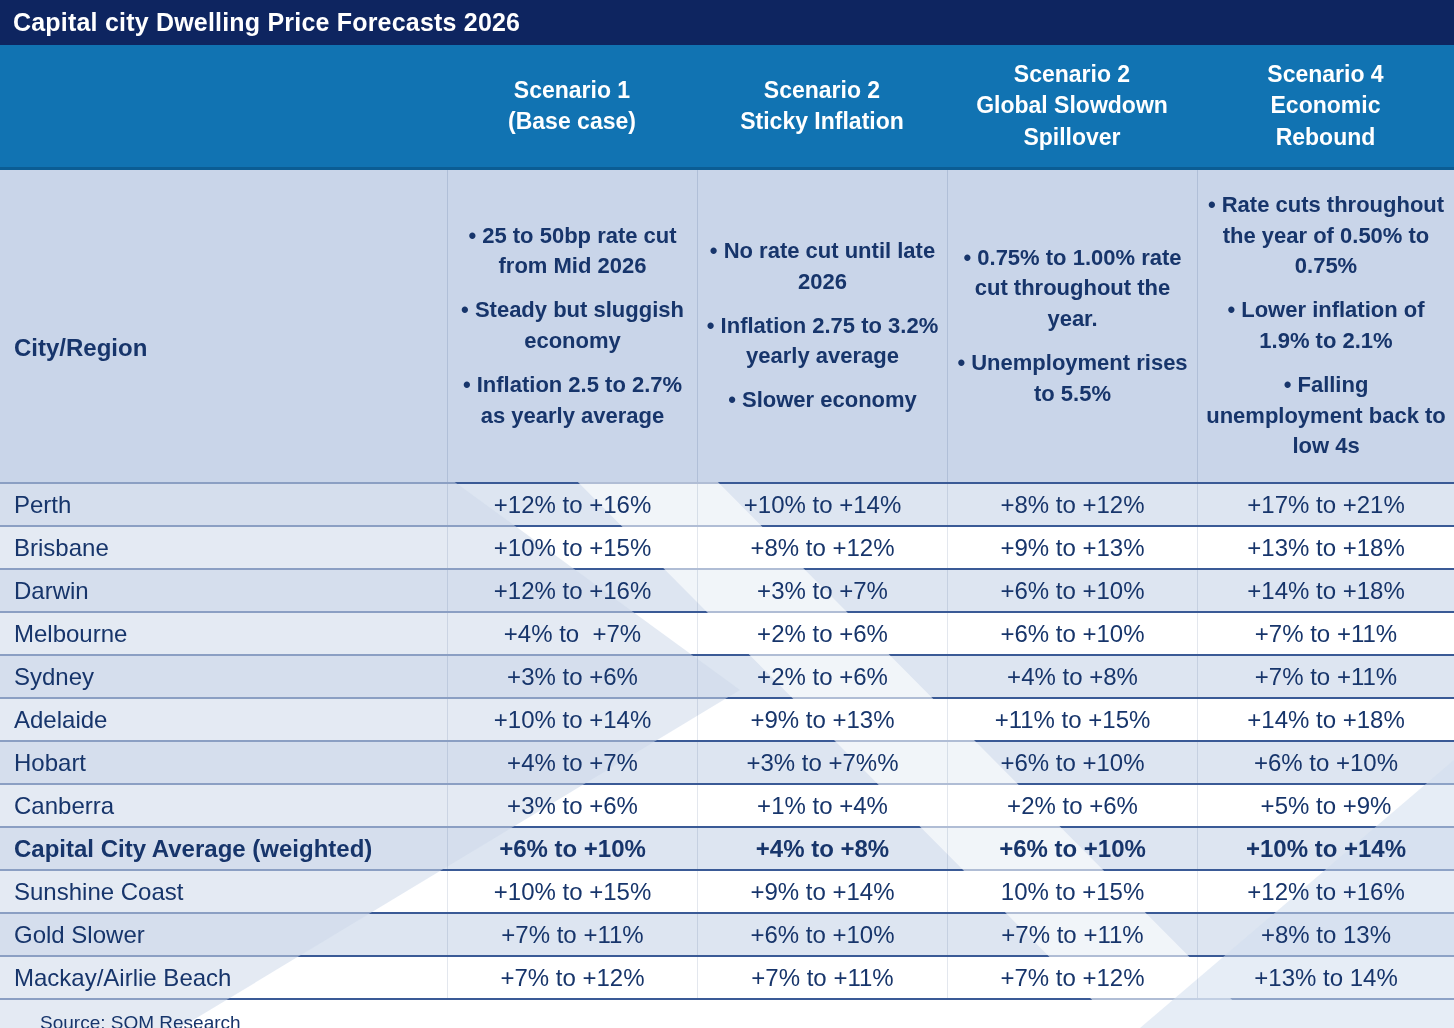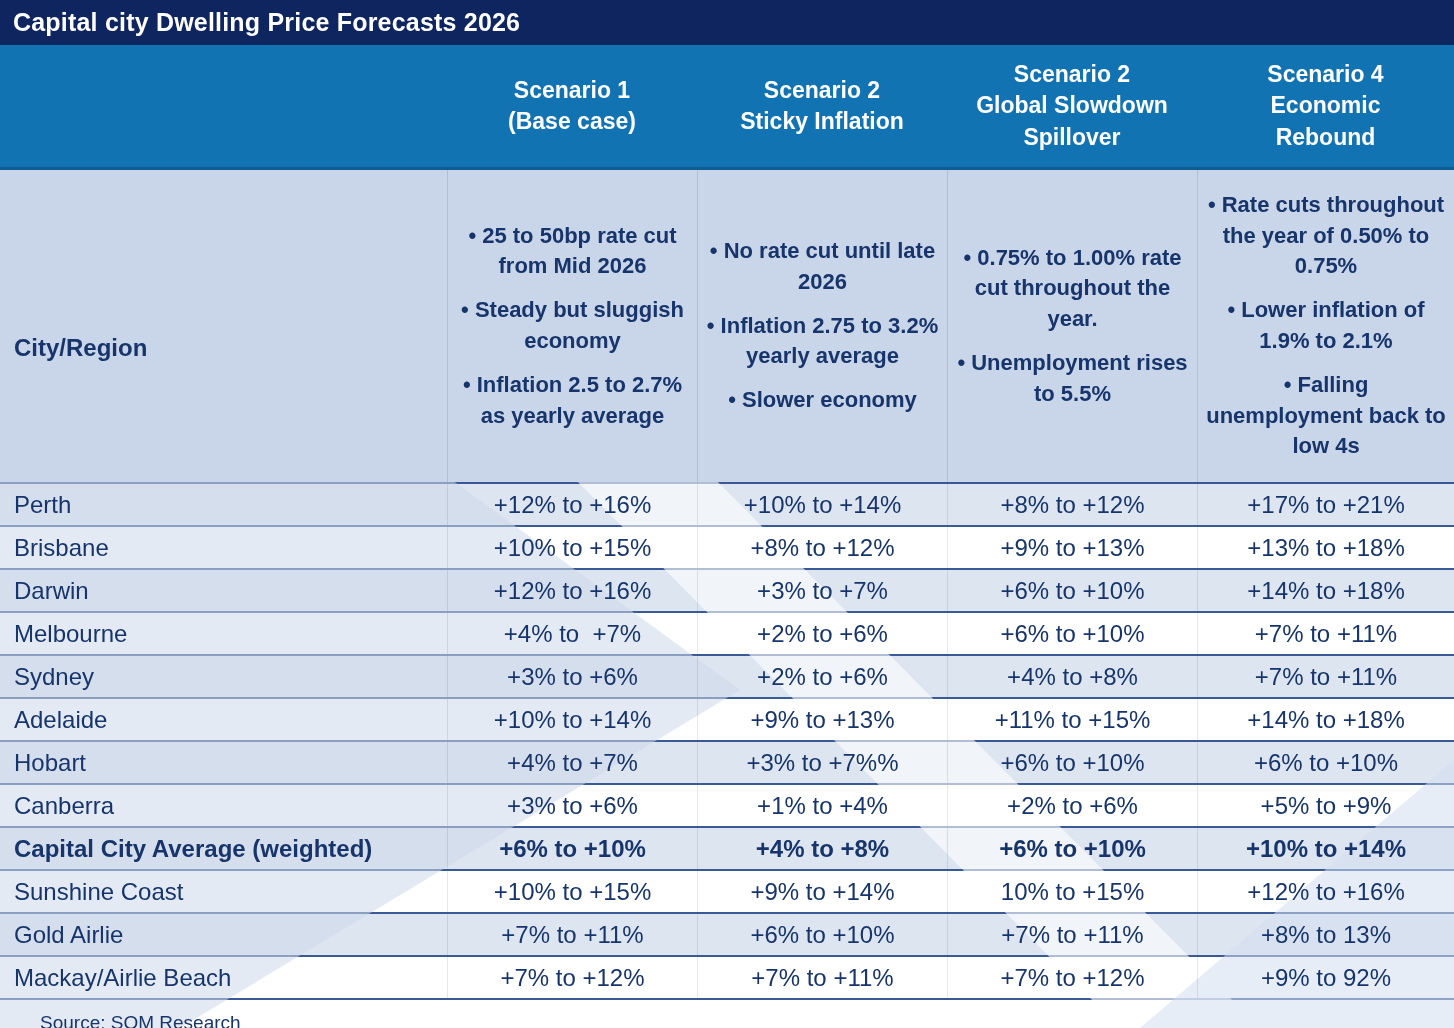--- a/index.html
+++ b/index.html
@@ -210,32 +210,32 @@
     <div class="c-s4 cell val-cell">+10% to +14%</div>
   </div>
       <div class="grid-row data-row">
     <div class="c-city cell city-cell">Sunshine Coast</div>
     <div class="c-s  cell val-cell">+10% to +15%</div>
     <div class="c-s  cell val-cell">+9% to +14%</div>
     <div class="c-s  cell val-cell">10% to +15%</div>
     <div class="c-s4 cell val-cell">+12% to +16%</div>
   </div>
       <div class="grid-row data-row alt">
-    <div class="c-city cell city-cell">Gold Airlie</div>
+    <div class="c-city cell city-cell">Gold Slower</div>
     <div class="c-s  cell val-cell">+7% to +11%</div>
     <div class="c-s  cell val-cell">+6% to +10%</div>
     <div class="c-s  cell val-cell">+7% to +11%</div>
     <div class="c-s4 cell val-cell">+8% to 13%</div>
   </div>
       <div class="grid-row data-row">
     <div class="c-city cell city-cell">Mackay/Airlie Beach</div>
     <div class="c-s  cell val-cell">+7% to +12%</div>
     <div class="c-s  cell val-cell">+7% to +11%</div>
     <div class="c-s  cell val-cell">+7% to +12%</div>
-    <div class="c-s4 cell val-cell">+9% to 92%</div>
+    <div class="c-s4 cell val-cell">+13% to 14%</div>
   </div>
     </div>
 
   <div class="footer-row">
     <span>Source: SQM Research</span>
   </div>
 
 </div>
 
 </body></html>

